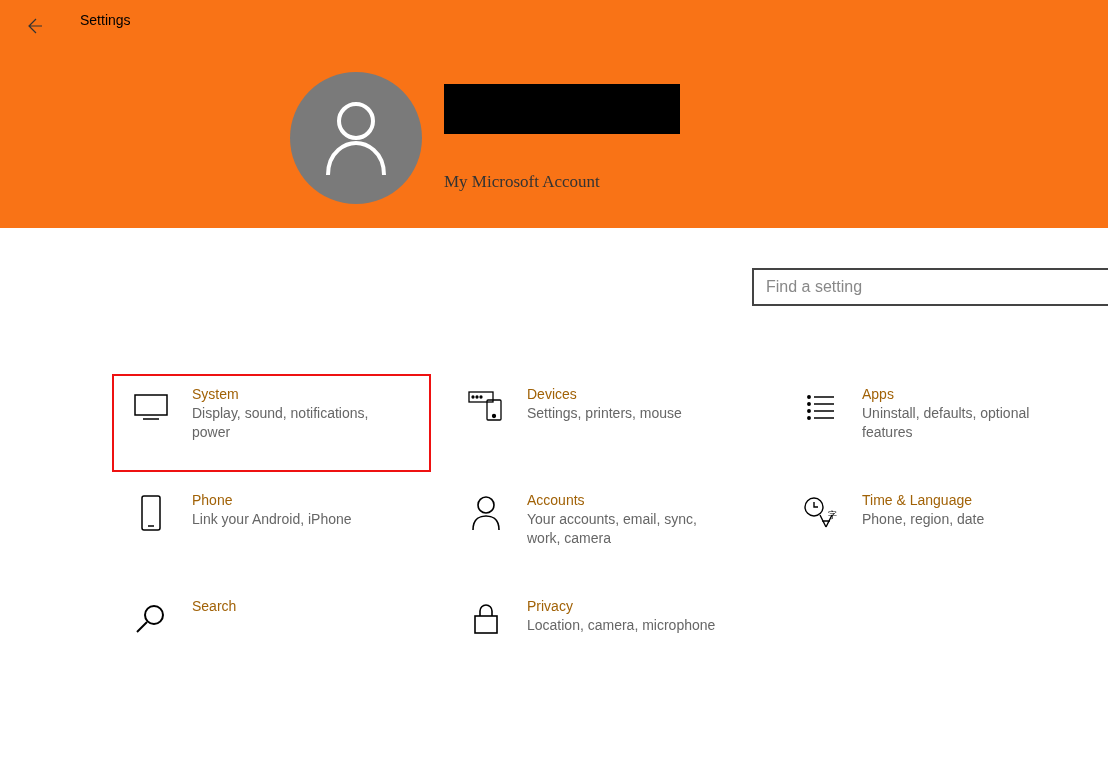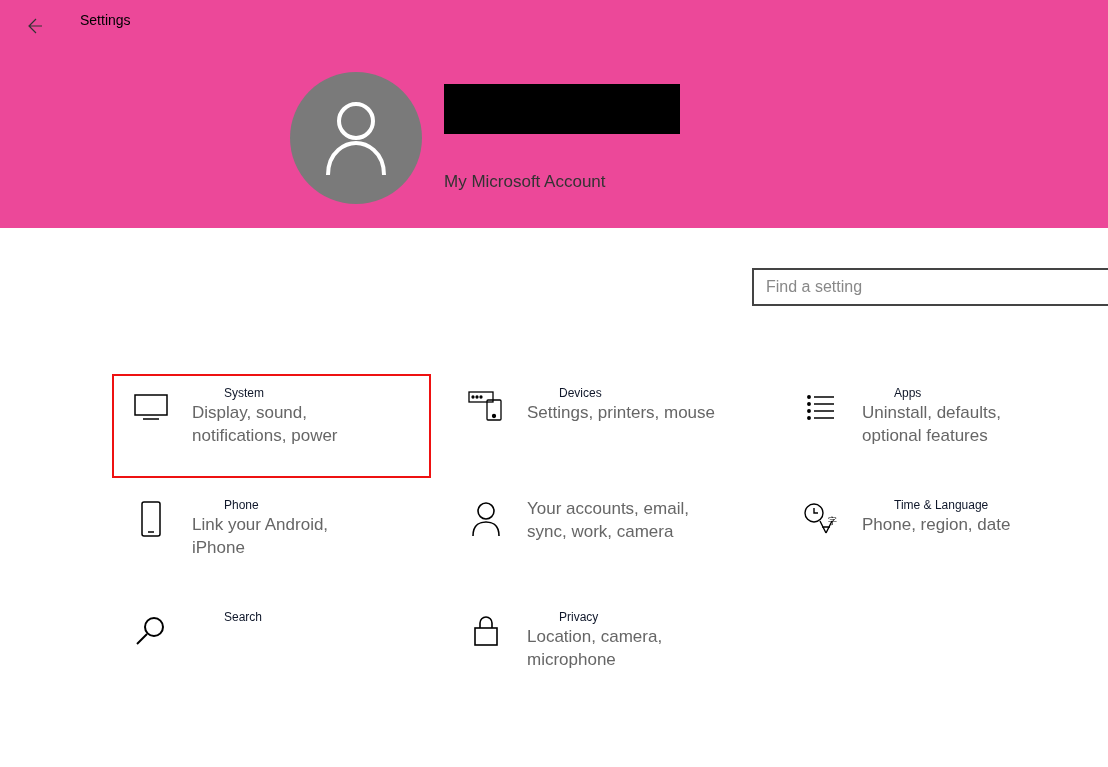--- a/index.html
+++ b/index.html
@@ -5,21 +5,21 @@
   * { box-sizing: border-box; margin: 0; padding: 0; }
   body {
     font-family: "Segoe UI", Tahoma, sans-serif;
     background: #fff;
     color: #000;
     width: 1108px;
     height: 767px;
     overflow: hidden;
   }
   .header-grey {
-    background: #ec4899;
+    background: #f97316;
     height: 228px;
     width: 100%;
     position: relative;
   }
   .back-btn {
     position: absolute;
     top: 12px;
     left: 20px;
     width: 28px;
     height: 28px;
@@ -58,20 +58,21 @@
     top: 0;
     left: 0;
     width: 236px;
     height: 50px;
     background: #000;
   }
   .account-label {
     margin-top: 88px;
     font-size: 17px;
     color: #333;
+    font-family: Liberation Serif, serif;
   }
   .search-wrap {
     position: absolute;
     top: 268px;
     left: 752px;
     width: 358px;
   }
   .search-input {
     width: 100%;
     height: 38px;
@@ -108,28 +109,27 @@
     width: 38px;
     height: 38px;
     flex-shrink: 0;
     display: flex;
     align-items: center;
     justify-content: center;
     margin-top: 2px;
   }
   .tile-text { flex: 1; }
   .tile-title {
-    font-size: 12px;
+    font-size: 14px;
     font-weight: 400;
-    color: #0f172a;
+    color: #a16207;
     margin-bottom: 2px;
-    margin-left: 32px;
   }
   .tile-sub {
-    font-size: 17px;
+    font-size: 14px;
     color: #666;
     line-height: 1.35;
     max-width: 190px;
   }
 </style>
 </head>
 <body>
 
 <div class="header-grey">
 
@@ -224,20 +224,21 @@
   </div>
 
   <div class="tile">
     <div class="tile-icon">
       <svg width="34" height="38" viewBox="0 0 34 38" fill="none" stroke="#000" stroke-width="1.6">
         <circle cx="17" cy="11" r="8"></circle>
         <path d="M4 36 C4 24 12 22 17 22 C22 22 30 24 30 36"></path>
       </svg>
     </div>
     <div class="tile-text">
+      <div class="tile-title">Accounts</div>
       <div class="tile-sub">Your accounts, email, sync, work, camera</div>
     </div>
   </div>
 
   <div class="tile">
     <div class="tile-icon">
       <svg width="38" height="36" viewBox="0 0 38 36" fill="none" stroke="#000" stroke-width="1.4">
         <circle cx="12" cy="12" r="9"></circle>
         <path d="M12 7 V12 H16"></path>
         <path d="M18 20 L24 32 M30 20 L24 32 M20 26 H28"></path>

